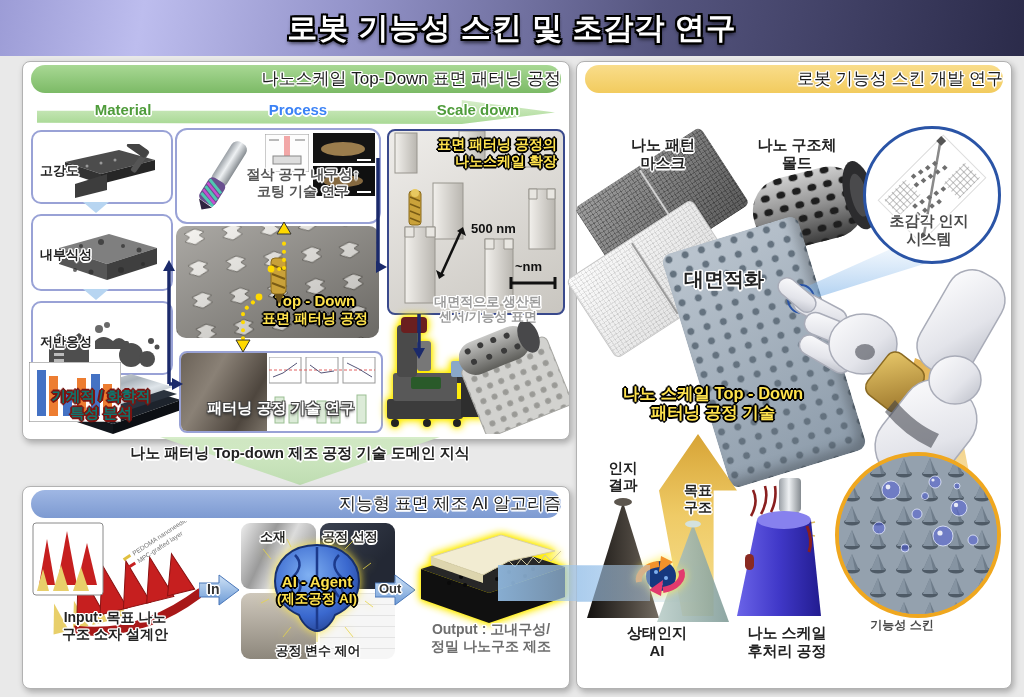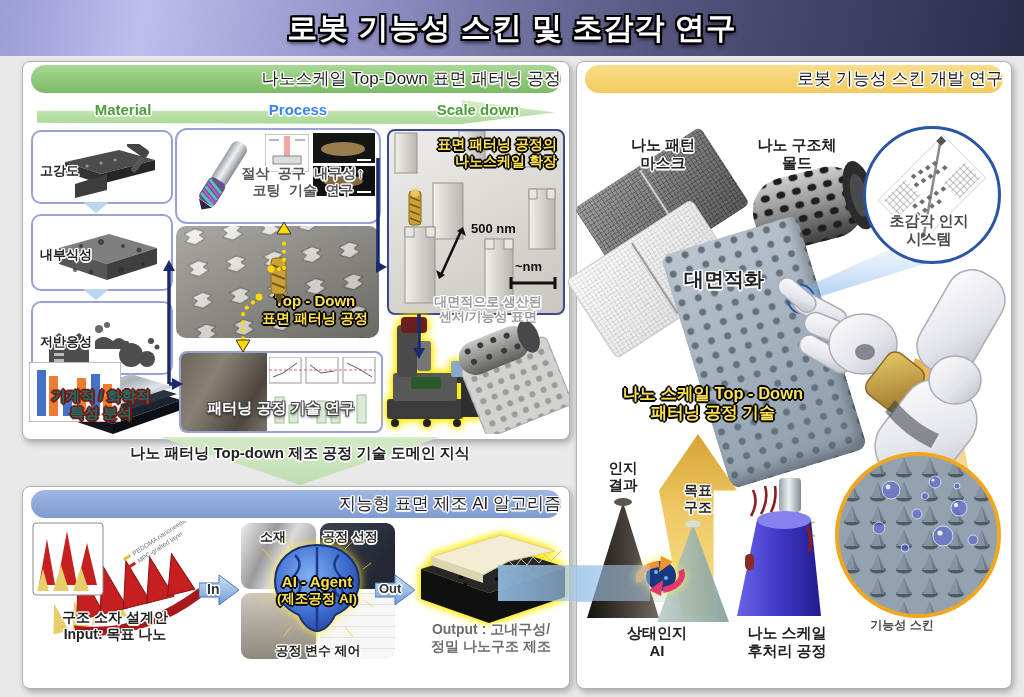--- a/index.html
+++ b/index.html
@@ -128,21 +128,21 @@
       <rect x="34" y="30" width="9" height="24" fill="#4472c4"></rect>
       <rect x="48" y="16" width="9" height="38" fill="#ed7d31"></rect>
       <rect x="62" y="12" width="9" height="42" fill="#4472c4"></rect>
       <rect x="74" y="22" width="9" height="32" fill="#ed7d31"></rect>
     </svg>
     <div class="lbl ored ctr" style="left:2px;top:326px;width:152px;font-size:14.5px;">
       <div>기계적 / 화학적</div>
       <div>특성 분석</div>
     </div>
 
-    <div class="pbox" style="left:152px;top:66px;width:202px;height:92px;font-family:Liberation Mono, monospace;">
+    <div class="pbox" style="left:152px;top:66px;width:202px;height:92px;">
       <svg class="abs" style="left:2px;top:6px;" width="88" height="82" viewBox="0 0 88 82">
         <g transform="rotate(32 44 41)">
           <rect x="34" y="2" width="17" height="50" rx="7" fill="url(#shaft)"></rect>
           <rect x="33" y="46" width="19" height="26" rx="5" fill="#6a4f8f"></rect>
           <path d="M34 50 l17 6 M34 58 l17 6 M34 66 l17 5" stroke="#4fc8b0" stroke-width="3"></path>
           <path d="M34 54 l17 6 M34 62 l17 6" stroke="#c44fd0" stroke-width="2.5"></path>
           <path d="M35 72 l8 8 8 -7" fill="#2f2440"></path>
         </g>
         <defs>
             <linearGradient id="shaft" x1="0" y1="0" x2="1" y2="0">
@@ -371,22 +371,22 @@
           <polygon points="42,70 50,46 58,70" fill="#e8cf6a"></polygon>
       </g>
       <g transform="rotate(-33 118 30)" font-size="6.5" fill="#777" font-family="Liberation Sans, sans-serif">
         <rect x="92" y="22" width="8" height="3" fill="#e0c040"></rect>
         <text x="103" y="26">PEDOMA nanoneedle</text>
         <rect x="92" y="31" width="8" height="3" fill="#c62020"></rect>
         <text x="103" y="35">MPC-grafted layer</text>
       </g>
     </svg>
     <div class="lbl ow ctr" style="left:4px;top:122px;width:176px;font-size:14px;">
+      <div>Input: 목표 나노</div>
       <div>구조 소자 설계안</div>
-      <div>Input: 목표 나노</div>
     </div>
 
     <svg class="abs" style="left:176px;top:86px;" width="40" height="34" viewBox="0 0 40 34">
       <polygon points="0,10 20,10 20,2 40,17 20,32 20,24 0,24" fill="url(#blueArr)" stroke="#4a77b8"></polygon>
       <defs>
           <linearGradient id="blueArr" x1="0" y1="0" x2="0" y2="1">
         <stop offset="0" stop-color="#cfe2f6"></stop>
             <stop offset="1" stop-color="#6d9bd6"></stop>
           </linearGradient>
         </defs>

